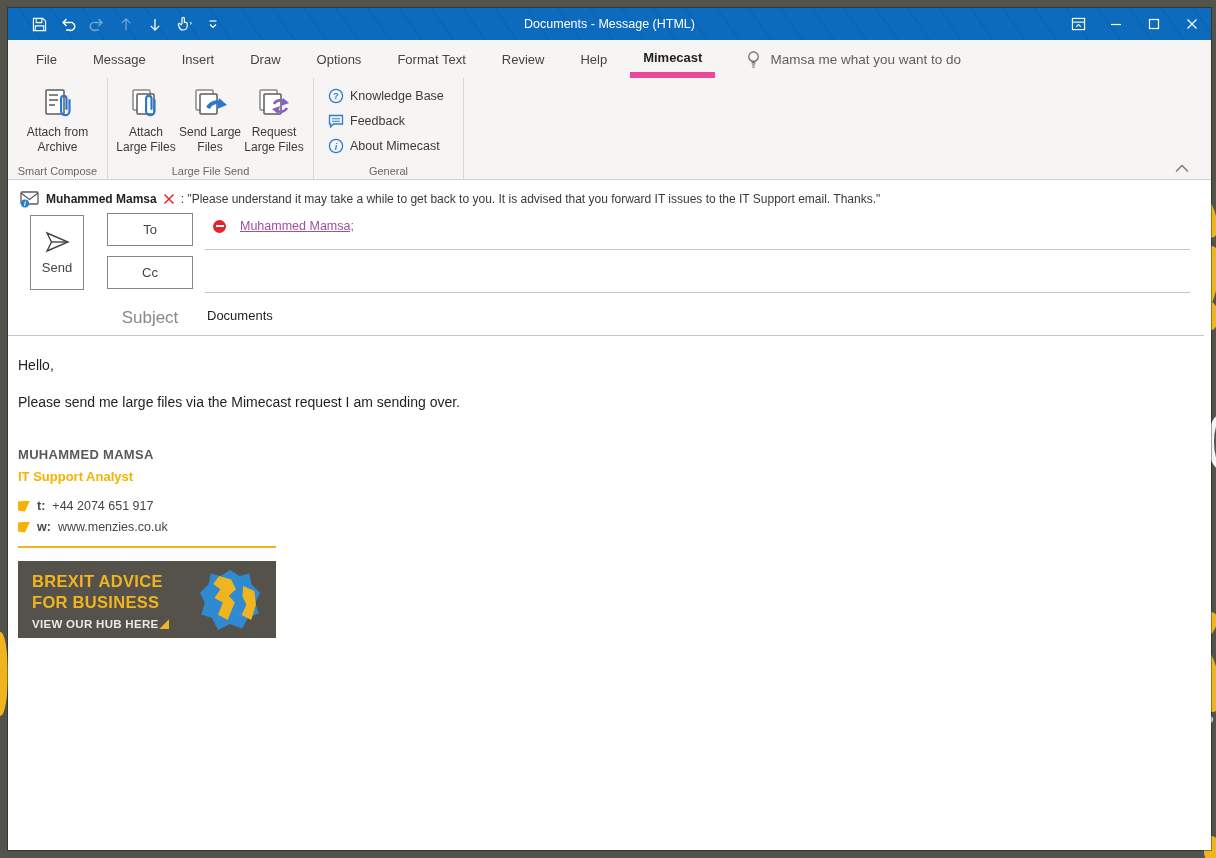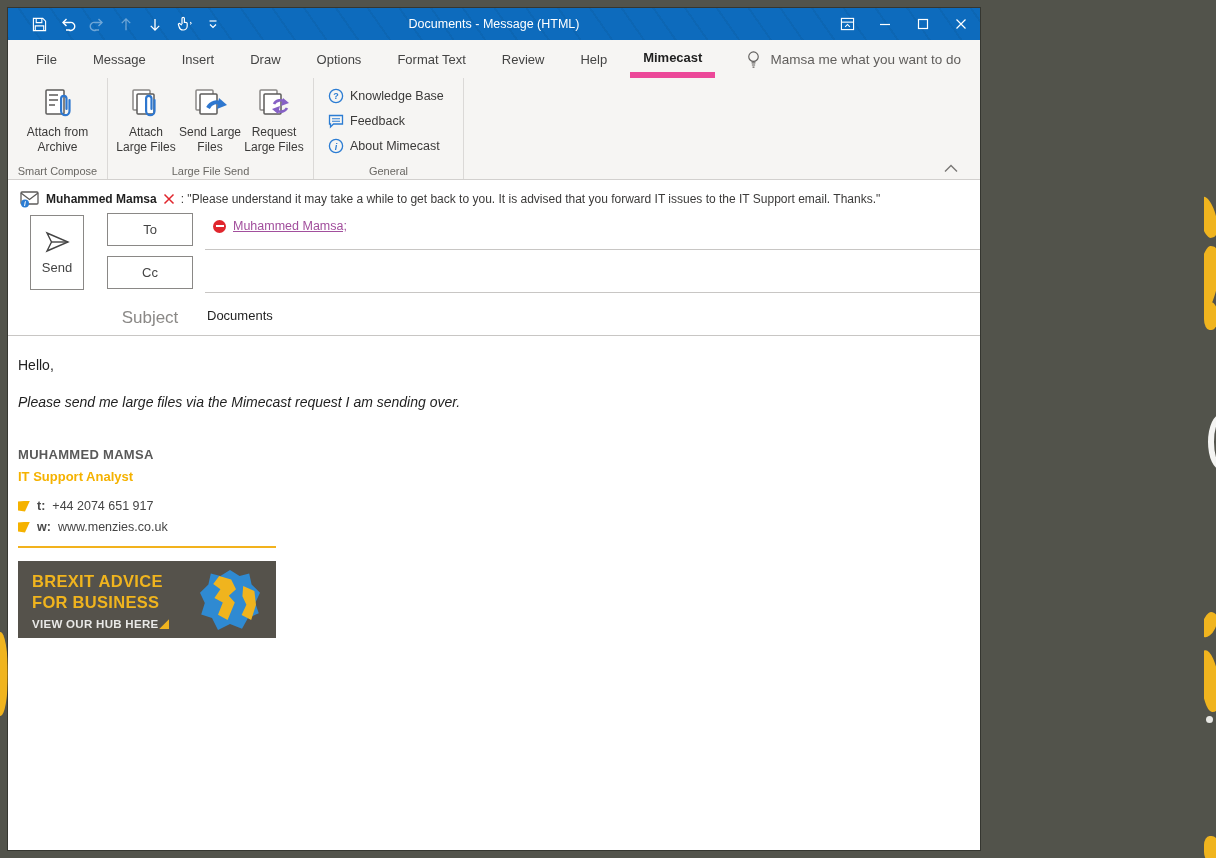--- a/index.html
+++ b/index.html
@@ -8,21 +8,21 @@
 
   
   .edge-strip { position:absolute; overflow:hidden; z-index:0; }
   .edge-right { right:0; top:0; width:12px; height:858px; }
   .edge-left  { left:0; top:0; width:8px; height:858px; }
   .blob { position:absolute; background:#f0b41e; border-radius:40% 60% 55% 45%; }
   .white-arc { position:absolute; width:26px; height:56px; border:6px solid #f4f4f2; border-radius:50%; background:transparent; }
   .white-dot { position:absolute; width:7px; height:7px; background:#e8e8e4; border-radius:50%; }
 
   
-  .window { position:absolute; left:8px; top:8px; width:972px; height:842px; background:#0f172a; z-index:1; box-shadow:0 0 0 1px rgba(0,0,0,.35); display:flex; flex-direction:column; }
+  .window { position:absolute; left:8px; top:8px; width:1203px; height:842px; background:#0f172a; z-index:1; box-shadow:0 0 0 1px rgba(0,0,0,.35); display:flex; flex-direction:column; }
 
   
   .titlebar { height:32px; background:#0d6bbd; display:flex; align-items:center; color:#fff; position:relative; flex:0 0 32px; }
   .titlebar::after { content:""; position:absolute; inset:0; background:repeating-linear-gradient(55deg, rgba(0,0,0,.05) 0 2px, transparent 2px 26px); pointer-events:none; }
   .qat { display:flex; align-items:center; gap:11px; padding-left:22px; z-index:2; }
   .qat .qi { width:18px; height:18px; display:flex; align-items:center; justify-content:center; }
   .dim { opacity:.4; }
   .title { position:absolute; left:0; right:0; text-align:center; font-size:12.5px; color:#fff; z-index:1; }
   .wincontrols { margin-left:auto; display:flex; z-index:2; }
   .wc { width:38px; height:32px; display:flex; align-items:center; justify-content:center; color:#fff; }
@@ -51,30 +51,30 @@
   .content { flex:1; background:#fff; position:relative; overflow:hidden; }
   .mailtip { display:flex; align-items:center; gap:6px; padding:8px 0 0 12px; font-size:12px; color:#3b3a39; height:30px; }
   .mailtip b { color:#1f1f1f; }
 
   .hdr { position:relative; height:125px; }
   .hline { position:absolute; height:1px; background:#c8c6c4; }
   .boxbtn { position:absolute; border:1px solid #8a8886; background:#fff; display:flex; align-items:center; justify-content:center; font-size:13px; color:#444; }
   .send-btn { left:22px; top:5px; width:54px; height:75px; flex-direction:column; gap:6px; }
   .to-btn { left:99px; top:3px; width:86px; height:33px; }
   .cc-btn { left:99px; top:46px; width:86px; height:33px; }
-  .recip { position:absolute; left:205px; top:9px; display:flex; align-items:center; gap:7px; font-size:12.5px; }
+  .recip { position:absolute; left:205px; top:9px; display:flex; align-items:center; gap:14px; font-size:12.5px; }
   .blocked { width:13px; height:13px; background:#e0262d; border-radius:50%; position:relative; }
   .blocked::after { content:""; position:absolute; left:2.5px; right:2.5px; top:5.5px; height:2px; background:#fff; }
   .maglink { color:#a24f9d; text-decoration:underline; }
   .subj-label { position:absolute; left:99px; top:98px; width:86px; text-align:center; color:#8a8886; font-size:17px; }
   .subj-value { position:absolute; left:199px; top:98px; color:#1f1f1f; font-size:13px; }
 
   
   .body-area { padding:22px 0 0 10px; font-size:14px; color:#1f1f1f; }
-  .p2 { margin-top:21px;font-style:italic; }
+  .p2 { margin-top:21px; }
   .signame { margin-top:37px; font-size:13px; font-weight:bold; color:#595959; letter-spacing:.3px; }
   .sigrole { margin-top:7px; font-size:13px; font-weight:bold; color:#f5b200; }
   .sigtip { margin-top:23px; font-size:12.5px; font-style:italic; color:#808080; }
   .contact { margin-top:15px; display:flex; align-items:center; gap:7px; font-size:12.5px; color:#454545; }
   .contact + .contact { margin-top:7px; }
   .contact b { color:#4a4a4a; }
   .flag { width:12px; height:11px; background:#f5b200; clip-path:polygon(0 8%, 100% 0, 58% 100%, 0 92%); }
   .logoRow { margin-top:20px; display:flex; align-items:flex-start; gap:16px; }
   .menzies-word { font-size:27px; letter-spacing:9px; color:#53565a; font-weight:500; line-height:1; }
   .menzies-tag { font-size:10.5px; letter-spacing:5.5px; color:#f2b21d; font-weight:bold; margin-top:7px; }

